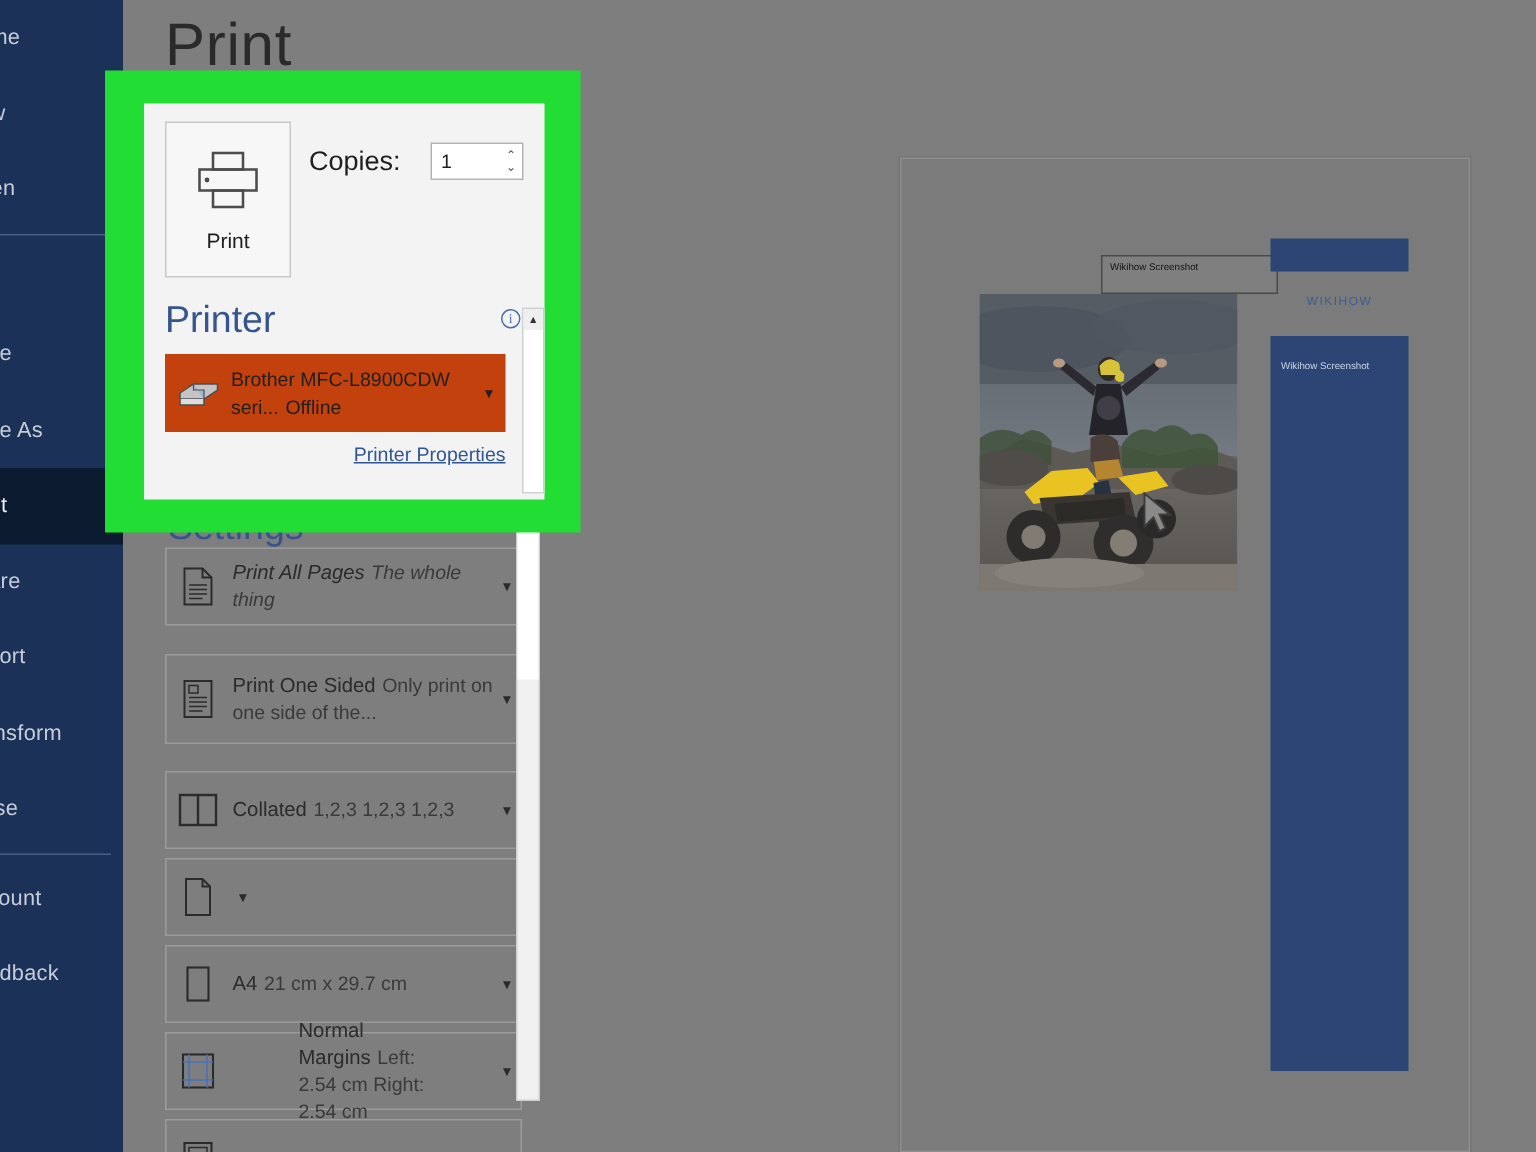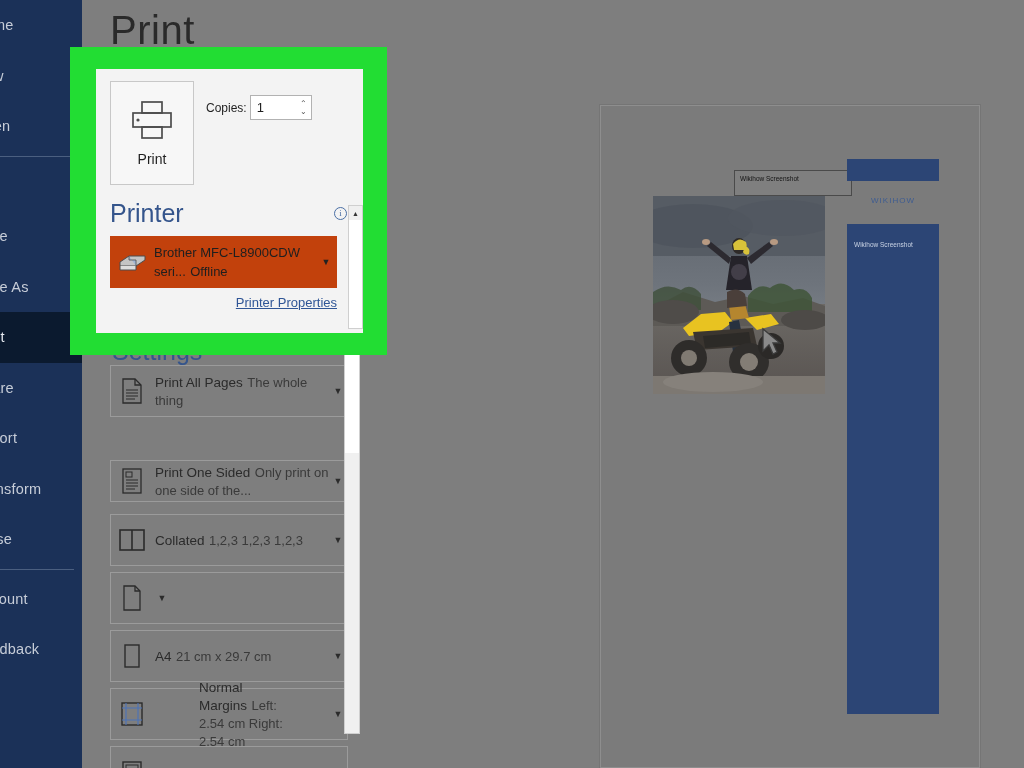--- a/index.html
+++ b/index.html
@@ -101,21 +101,21 @@
   .print-btn {
     position: absolute; left: 14px; top: 12px; width: 84px; height: 104px;
     border: 1px solid #c8c8c8; background: #f7f7f7;
     display: flex; flex-direction: column; align-items: center; justify-content: center;
   }
   .print-btn-label { font-size: 14px; color: #1f1f1f; margin-top: 6px; }
 
   .copies-row {
     position: absolute; left: 110px; top: 26px; display: flex; align-items: center;
   }
-  .copies-label { font-size: 12px; color: #1f1f1f; margin-right: 3px; }
+  .copies-label { font-size: 18px; color: #1f1f1f; margin-right: 20px; }
   .copies-field {
     width: 62px; height: 25px; border: 1px solid #b2b2b2; background: #fff;
     display: flex; align-items: center; position: relative;
   }
   .copies-value { font-size: 13px; color: #1f1f1f; padding-left: 6px; }
   .copies-spin {
     position: absolute; right: 4px; top: 0; height: 100%;
     display: flex; flex-direction: column; justify-content: center;
     font-size: 8px; color: #555; line-height: 8px;
   }
@@ -234,37 +234,37 @@
           <span>Feedback</span>
         </div>
       </div>
   </div>
 
   <div class="page-title">Print</div>
 
   <div class="settings-col">
     <div class="settings-head">Settings</div>
 
-    <div class="setting-box" style="top:305px;height:52px;">
+    <div class="setting-box" style="top:305px;height:52px;font-style:italic;">
       <span class="setting-icon">
         <svg width="24" height="28" viewBox="0 0 24 28">
             <path d="M3 2h12l6 6v18H3z" fill="none" stroke="#2b2b2b" stroke-width="1.3"></path>
             <path d="M15 2v6h6" fill="none" stroke="#2b2b2b" stroke-width="1.3"></path>
             <path d="M6 13h12M6 16h12M6 19h12M6 22h9" stroke="#2b2b2b" stroke-width="1"></path>
           </svg>
       </span>
       <span class="setting-text">
         <span class="setting-title">Print All Pages</span>
         <span class="setting-sub">The whole thing</span>
       </span>
       <span class="caret">▼</span>
     </div>
 
 
-    <div class="setting-box" style="top:400px;height:42px;">
+    <div class="setting-box" style="top:376px;height:60px;">
       <span class="setting-icon">
         <svg width="24" height="28" viewBox="0 0 24 28">
             <rect x="3" y="2" width="18" height="24" fill="none" stroke="#2b2b2b" stroke-width="1.3"></rect>
             <rect x="6" y="5" width="6" height="5" fill="none" stroke="#2b2b2b" stroke-width="1"></rect>
             <path d="M6 13h12M6 16h12M6 19h12M6 22h9" stroke="#2b2b2b" stroke-width="1"></path>
           </svg>
       </span>
       <span class="setting-text">
         <span class="setting-title">Print One Sided</span>
         <span class="setting-sub">Only print on one side of the...</span>

